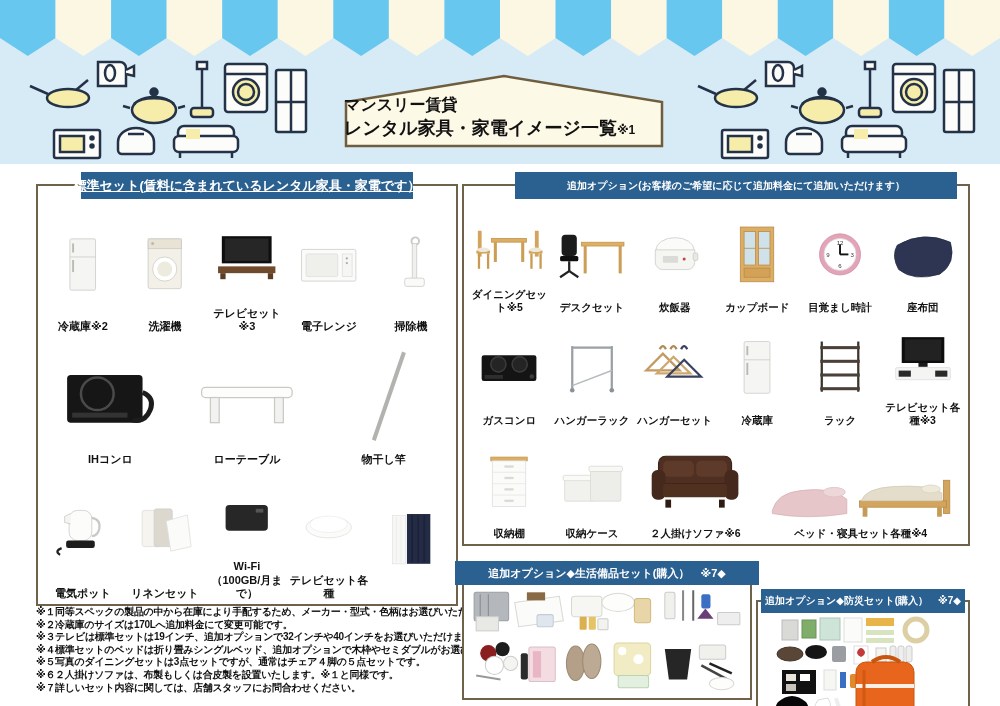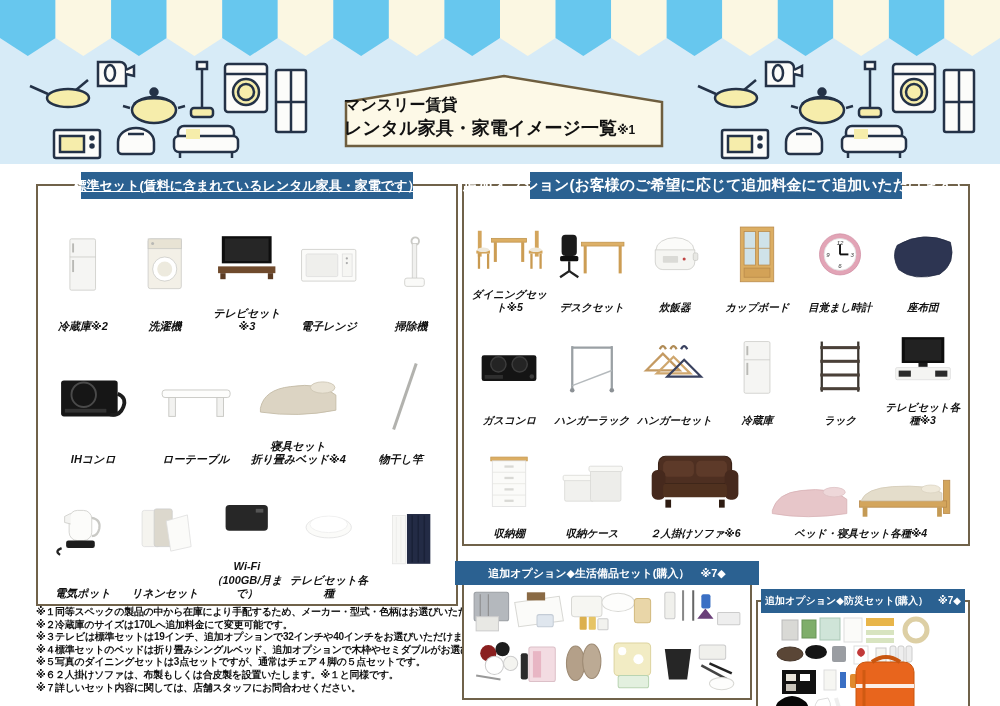--- a/index.html
+++ b/index.html
@@ -19,24 +19,24 @@
   .plaque .l2{font-size:18px;}
   .plaque .note{font-size:12px;}
   
   .panel{position:absolute;background:#fff;border:2px solid #70624a;}
   .panel-std{left:36px;top:184px;width:418px;height:418px;}
   .panel-opt{left:462px;top:184px;width:504px;height:358px;}
   .panel-header{position:absolute;top:-14px;left:50%;transform:translateX(-50%);
      background:#2b6191;color:#fff;font-weight:bold;white-space:nowrap;
      display:flex;align-items:center;justify-content:center;z-index:5;}
   .ph-std{width:332px;height:27px;font-size:13px;text-decoration:underline;}
-  .ph-opt{width:372px;height:27px;font-size:15px;}
+  .ph-opt{width:442px;height:27px;font-size:10px;margin-left:20px;}
   .rows{position:absolute;left:4px;right:4px;top:16px;bottom:2px;display:flex;flex-direction:column;}
   .row{flex:1;display:flex;align-items:stretch;}
-  .cell{flex:1;display:flex;flex-direction:column;align-items:center;justify-content:flex-end;min-width:0;font-style:italic;}
+  .cell{flex:1;display:flex;flex-direction:column;align-items:center;justify-content:flex-end;min-width:0;}
   .photo{width:100%;flex:1;display:flex;align-items:flex-end;justify-content:center;overflow:hidden;}
   .photo svg{width:92%;height:94%;}
   .label{font-size:11px;font-weight:bold;text-align:center;white-space:pre-line;line-height:1.2;padding-bottom:2px;}
   .panel-opt .label{font-size:10.5px;}
   .w15{flex:1.5;} .w25{flex:2.5;}
   
   .footnotes{position:absolute;left:36px;top:606px;width:424px;}
   .fn{font-size:10px;font-weight:bold;line-height:12.6px;white-space:nowrap;letter-spacing:-0.3px;}
   
   .pbox{position:absolute;background:#fff;border:2px solid #70624a;}
@@ -231,30 +231,20 @@
         </div>
       <div class="cell">
           <div class="photo">
             <svg viewBox="0 0 100 80">
               <rect x="14" y="32" width="72" height="8" rx="3" fill="#fdfdfc" stroke="#c9c9c5"></rect>
               <rect x="21" y="40" width="7" height="20" fill="#f2f2f0" stroke="#c9c9c5"></rect>
               <rect x="72" y="40" width="7" height="20" fill="#f2f2f0" stroke="#c9c9c5"></rect>
             </svg>
           </div>
           <div class="label">ローテーブル</div>
-        </div>
-      <div class="cell">
-          <div class="photo">
-            <svg viewBox="0 0 100 80">
-              <path d="M10 58 Q14 38 42 35 Q74 30 90 44 L90 60 Q50 68 10 62 Z" fill="#dcd4c3" stroke="#c6bda9"></path>
-              <ellipse cx="76" cy="36" rx="13" ry="6" fill="#e9e3d5" stroke="#cfc8b6"></ellipse>
-            </svg>
-          </div>
-          <div class="label">寝具セット
-折り畳みベッド※4</div>
         </div>
       <div class="cell">
           <div class="photo">
             <svg viewBox="0 0 100 80">
               <line x1="66" y1="4" x2="42" y2="74" stroke="#b2b2ae" stroke-width="3.2"></line>
             </svg>
           </div>
           <div class="label">物干し竿</div>
         </div>
     </div>

